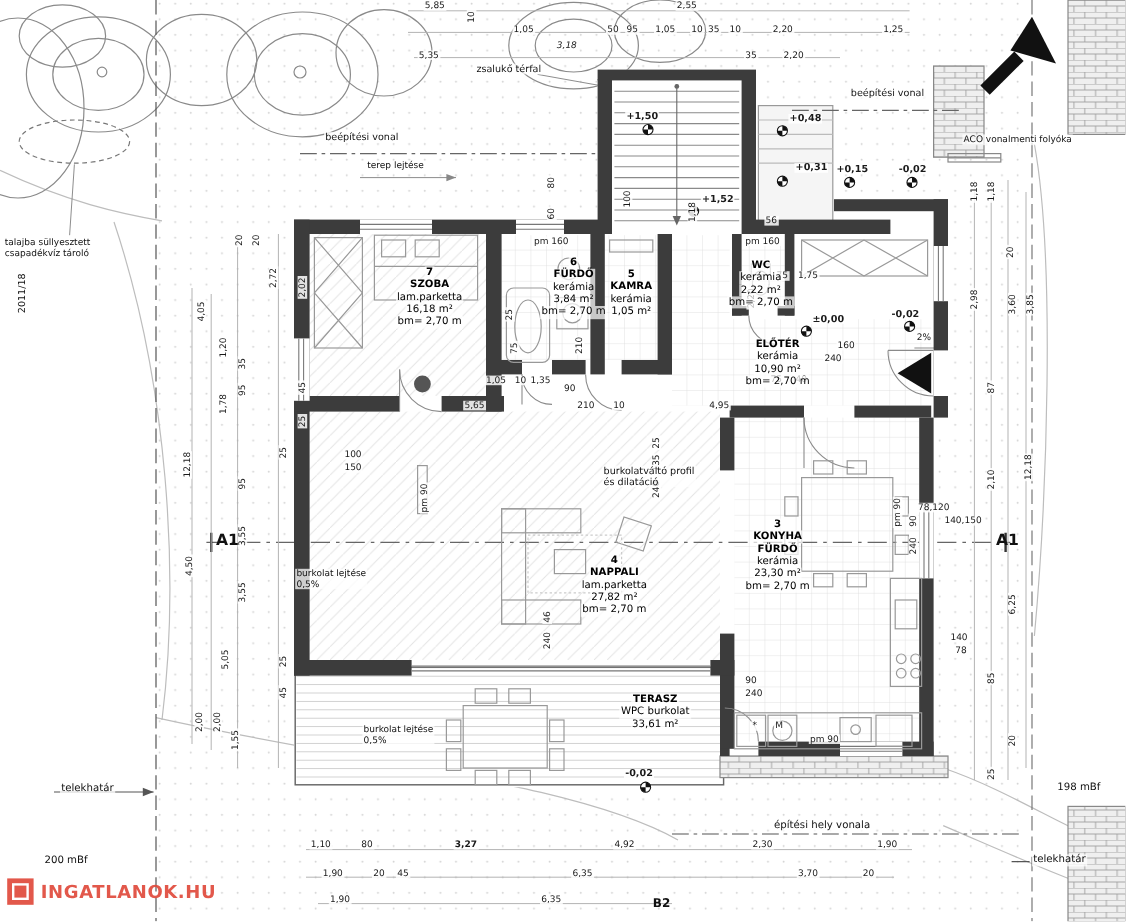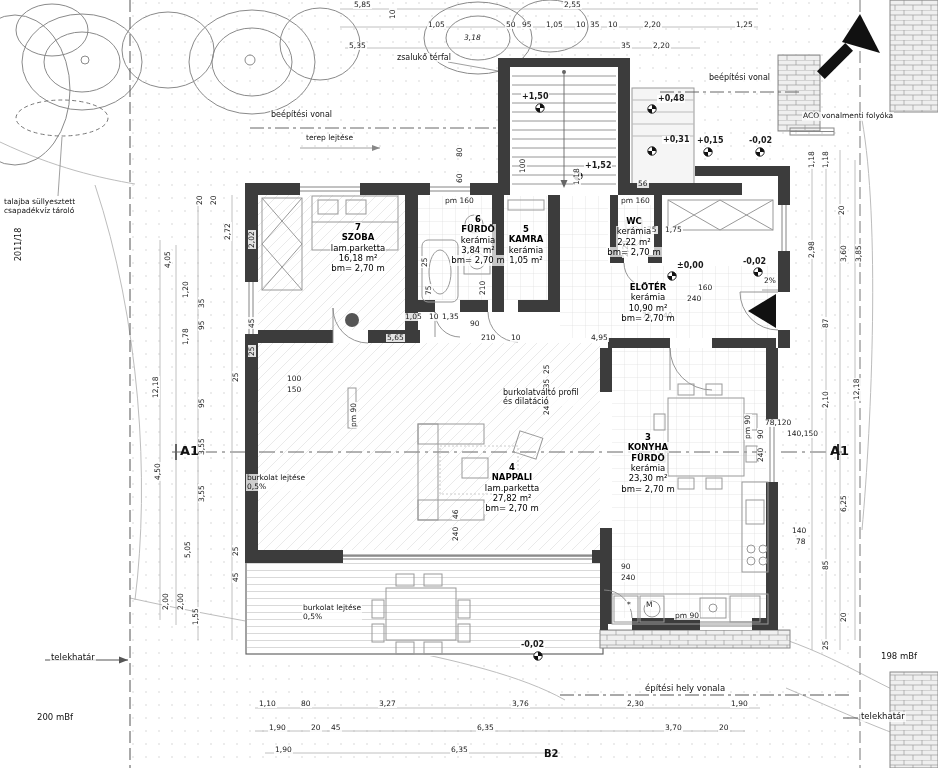--- a/index.html
+++ b/index.html
@@ -405,22 +405,22 @@
       <div class="dim v" style="left: 855px; top: 263px;">3,85</div>
       <div class="dim v" style="left: 822px; top: 329px;">87</div>
       <div class="dim v" style="left: 822px; top: 409px;">2,10</div>
       <div class="dim v" style="left: 853px; top: 401px;">12,18</div>
       <div class="dim v" style="left: 840px; top: 513px;">6,25</div>
       <div class="dim v" style="left: 822px; top: 571px;">85</div>
       <div class="dim v" style="left: 840px; top: 623px;">20</div>
       <div class="dim v" style="left: 822px; top: 651px;">25</div>
       <div class="dim" style="left: 258px; top: 700px;">1,10</div>
       <div class="dim" style="left: 300px; top: 700px;">80</div>
-      <div class="dim" style="left: 378px; top: 700px;">3,27</div>
-      <div class="dim" style="left: 511px; top: 700px;">3,76</div>
+      <div class="dim" style="left: 378px; top: 700px; font-weight: bold;">3,27</div>
+      <div class="dim" style="left: 511px; top: 700px;">4,92</div>
       <div class="dim" style="left: 626px; top: 700px;">2,30</div>
       <div class="dim" style="left: 730px; top: 700px;">1,90</div>
       <div class="dim" style="left: 268px; top: 724px;">1,90</div>
       <div class="dim" style="left: 310px; top: 724px;">20</div>
       <div class="dim" style="left: 330px; top: 724px;">45</div>
       <div class="dim" style="left: 476px; top: 724px;">6,35</div>
       <div class="dim" style="left: 664px; top: 724px;">3,70</div>
       <div class="dim" style="left: 718px; top: 724px;">20</div>
       <div class="dim" style="left: 274px; top: 746px;">1,90</div>
       <div class="dim" style="left: 450px; top: 746px;">6,35</div>
@@ -486,16 +486,25 @@
         <div>bm= 2,70 m</div>
       </div>
       <div class="room" style="left: 602px; top: 432px; width: 92px;">
         <div class="b">3</div>
         <div class="b">KONYHA</div>
         <div class="b">FÜRDŐ</div>
         <div>kerámia</div>
         <div>23,30 m²</div>
         <div>bm= 2,70 m</div>
       </div>
+      <div class="room" style="left: 498px; top: 578px; width: 96px;">
+        <div class="b">TERASZ</div>
+        <div>WPC burkolat</div>
+        <div>33,61 m²</div>
+      </div>
     </div>
 
-
+<div class="watermark">
+  <span class="wm-logo"></span>
+  <span>INGATLANOK.HU</span>
 </div>
 
+</div>
+
 </body></html>

